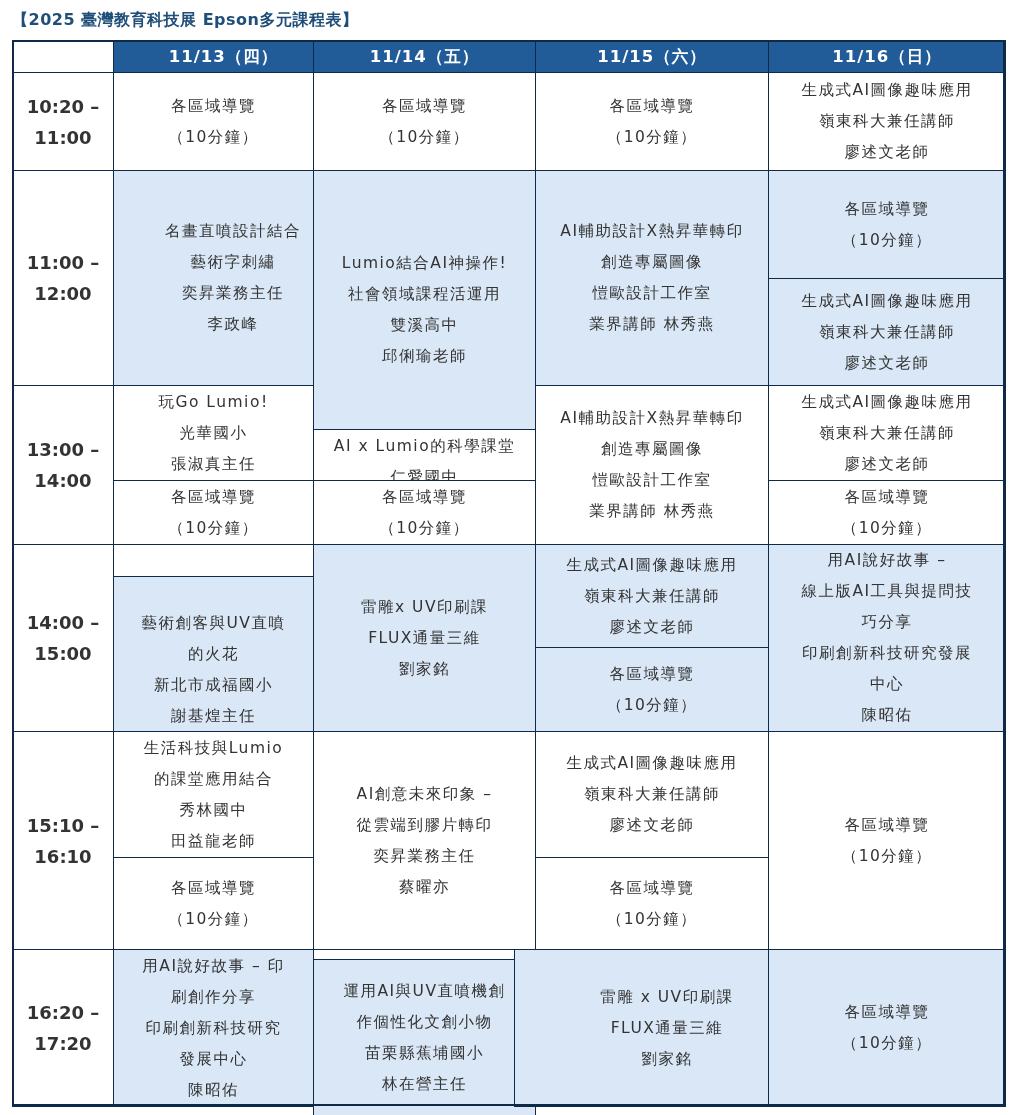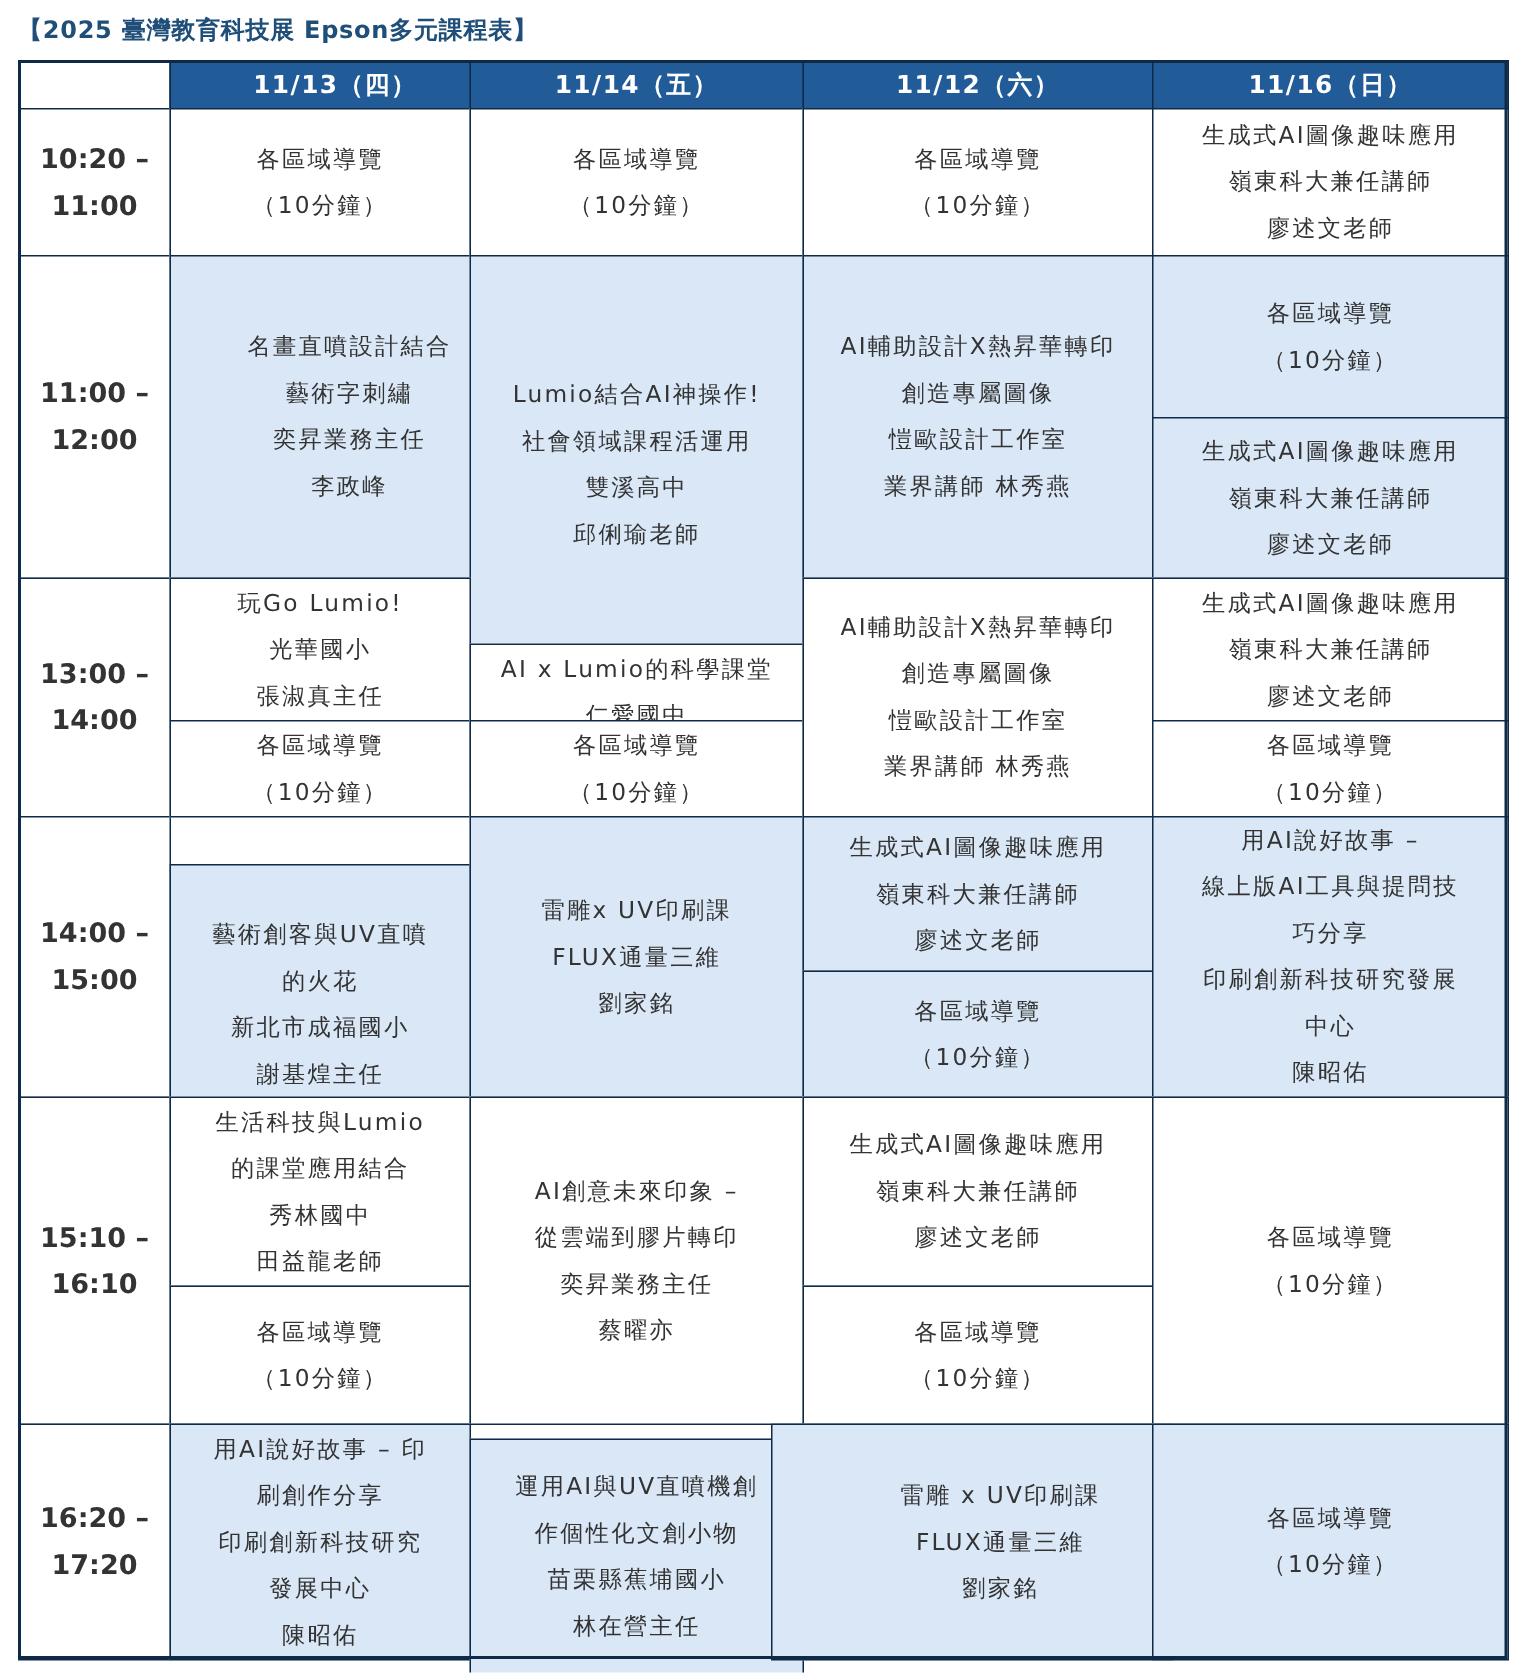--- a/index.html
+++ b/index.html
@@ -28,21 +28,21 @@
 
 <div id="table">
     <div class="cell hdr blank" style="left: 12px; top: 40px; width: 102px; height: 33px;"></div>
     <div class="cell hdr" style="left: 113px; top: 40px; width: 201px; height: 33px; padding-left: 20px;">
       <span class="line">11/13（四）</span>
     </div>
     <div class="cell hdr" style="left: 313px; top: 40px; width: 223px; height: 33px;">
       <span class="line">11/14（五）</span>
     </div>
     <div class="cell hdr" style="left: 535px; top: 40px; width: 234px; height: 33px;">
-      <span class="line">11/12（六）</span>
+      <span class="line">11/15（六）</span>
     </div>
     <div class="cell hdr" style="left: 768px; top: 40px; width: 238px; height: 33px;">
       <span class="line">11/16（日）</span>
     </div>
     <div class="cell time w" style="left: 12px; top: 72px; width: 102px; height: 99px;">
       <span class="line">10:20 –</span>
       <span class="line">11:00</span>
     </div>
     <div class="cell time w" style="left: 12px; top: 170px; width: 102px; height: 216px;">
       <span class="line">11:00 –</span>

